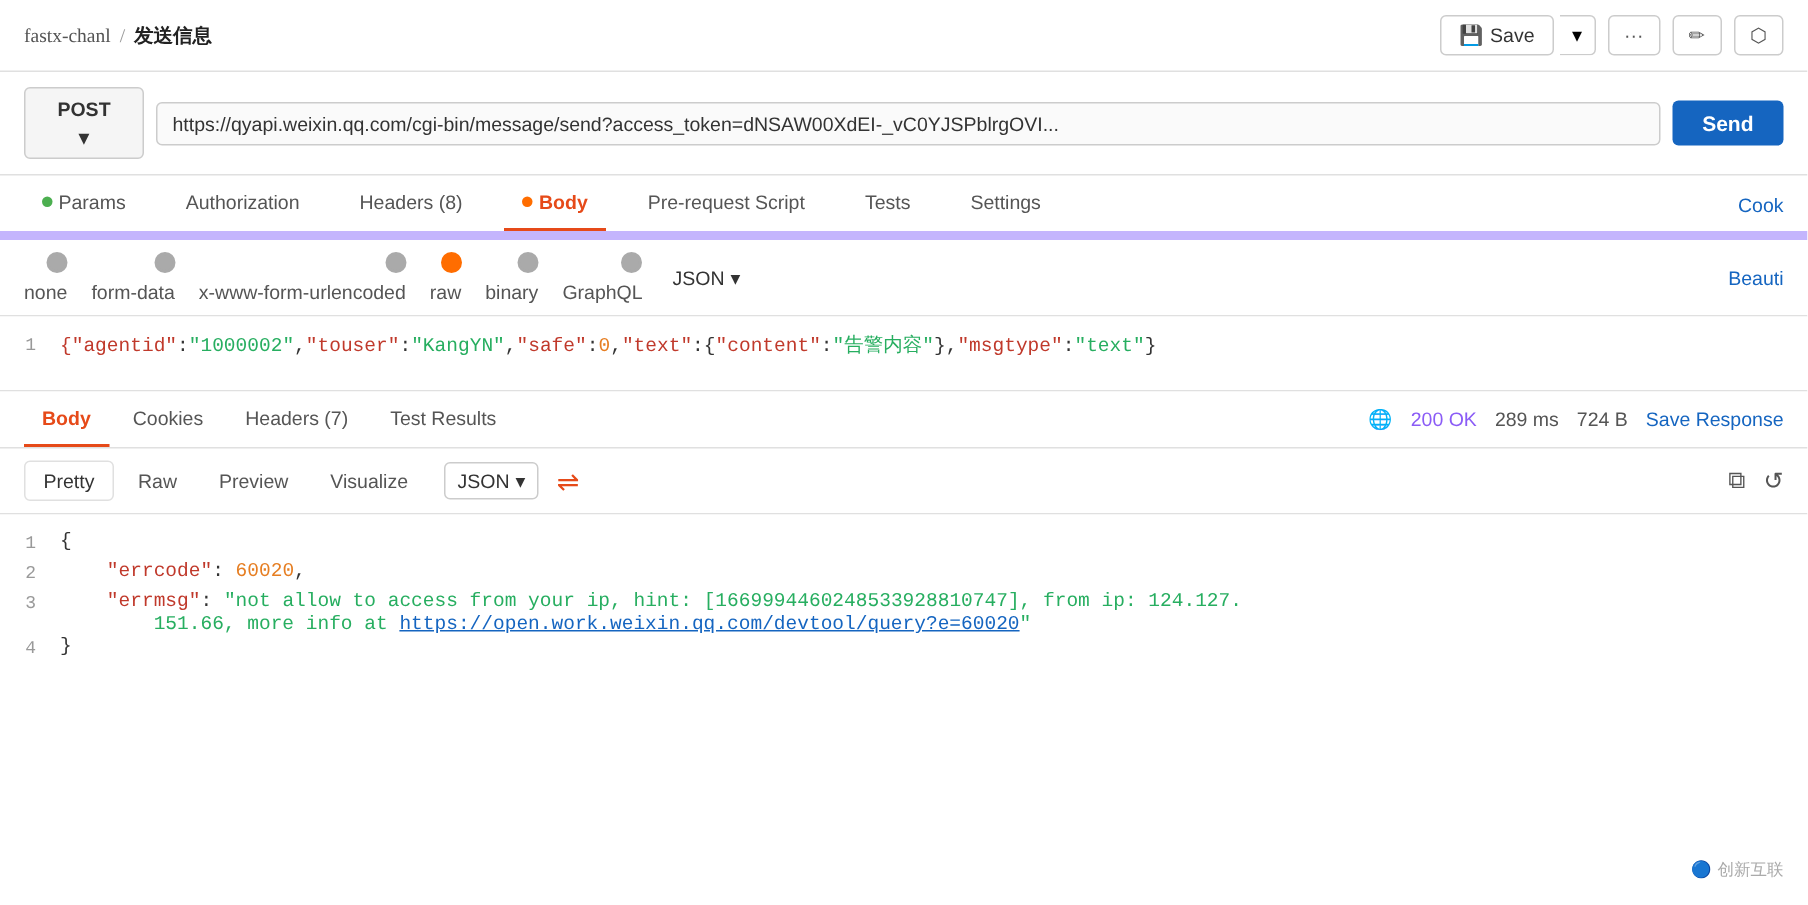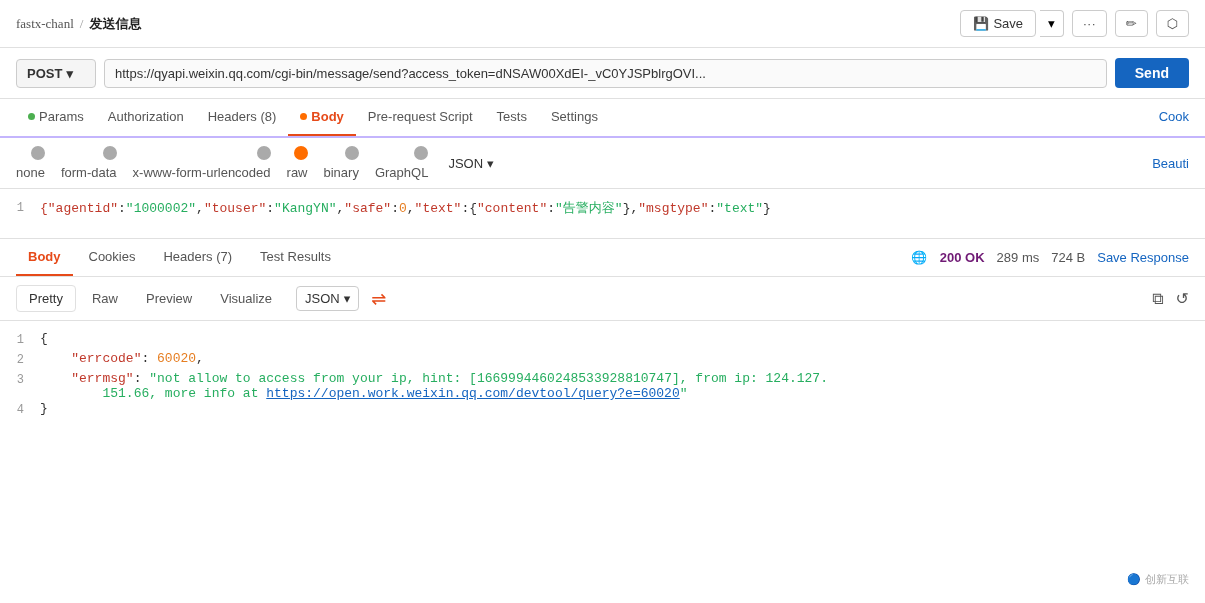--- a/index.html
+++ b/index.html
@@ -95,20 +95,21 @@
       gap: 4px;
       border: 1px solid #ccc;
       border-radius: 4px;
       padding: 6px 10px;
       font-size: 13px;
       font-weight: 700;
       color: #333;
       background: #f5f5f5;
       cursor: pointer;
       min-width: 80px;
+      flex-direction: column;
     }
     .url-input {
       flex: 1;
       border: 1px solid #ccc;
       border-radius: 4px;
       padding: 6px 10px;
       font-size: 13px;
       color: #333;
       background: #fafafa;
       outline: none;
@@ -120,24 +121,24 @@
       border-radius: 4px;
       padding: 7px 20px;
       font-size: 14px;
       font-weight: 600;
       cursor: pointer;
     }
 
     
     .request-tabs {
       display: flex;
-      align-items: flex-start;
+      align-items: flex-end;
       padding: 0 16px;
-      border-bottom: 2px solid #c4b5fd;
-      gap: 0;
+      border-bottom: 6px solid #c4b5fd;
+      gap: 16px;
     }
     .req-tab {
       padding: 10px 12px;
       font-size: 13px;
       color: #555;
       cursor: pointer;
       border-bottom: 2px solid transparent;
       display: flex;
       align-items: center;
       gap: 4px;
@@ -269,21 +270,21 @@
       border-bottom: 2px solid #e64a19;
       font-weight: 600;
     }
     .resp-status {
       margin-left: auto;
       display: flex;
       align-items: center;
       gap: 12px;
       font-size: 13px;
     }
-    .status-ok { color: #701a75; font-weight: 700; }
+    .status-ok { color: #8b5cf6; font-weight: 400; }
     .status-time { color: #555; }
     .status-size { color: #555; }
     .save-response-btn {
       color: #1565C0;
       font-size: 13px;
       cursor: pointer;
       font-weight: 500;
     }
 
     

